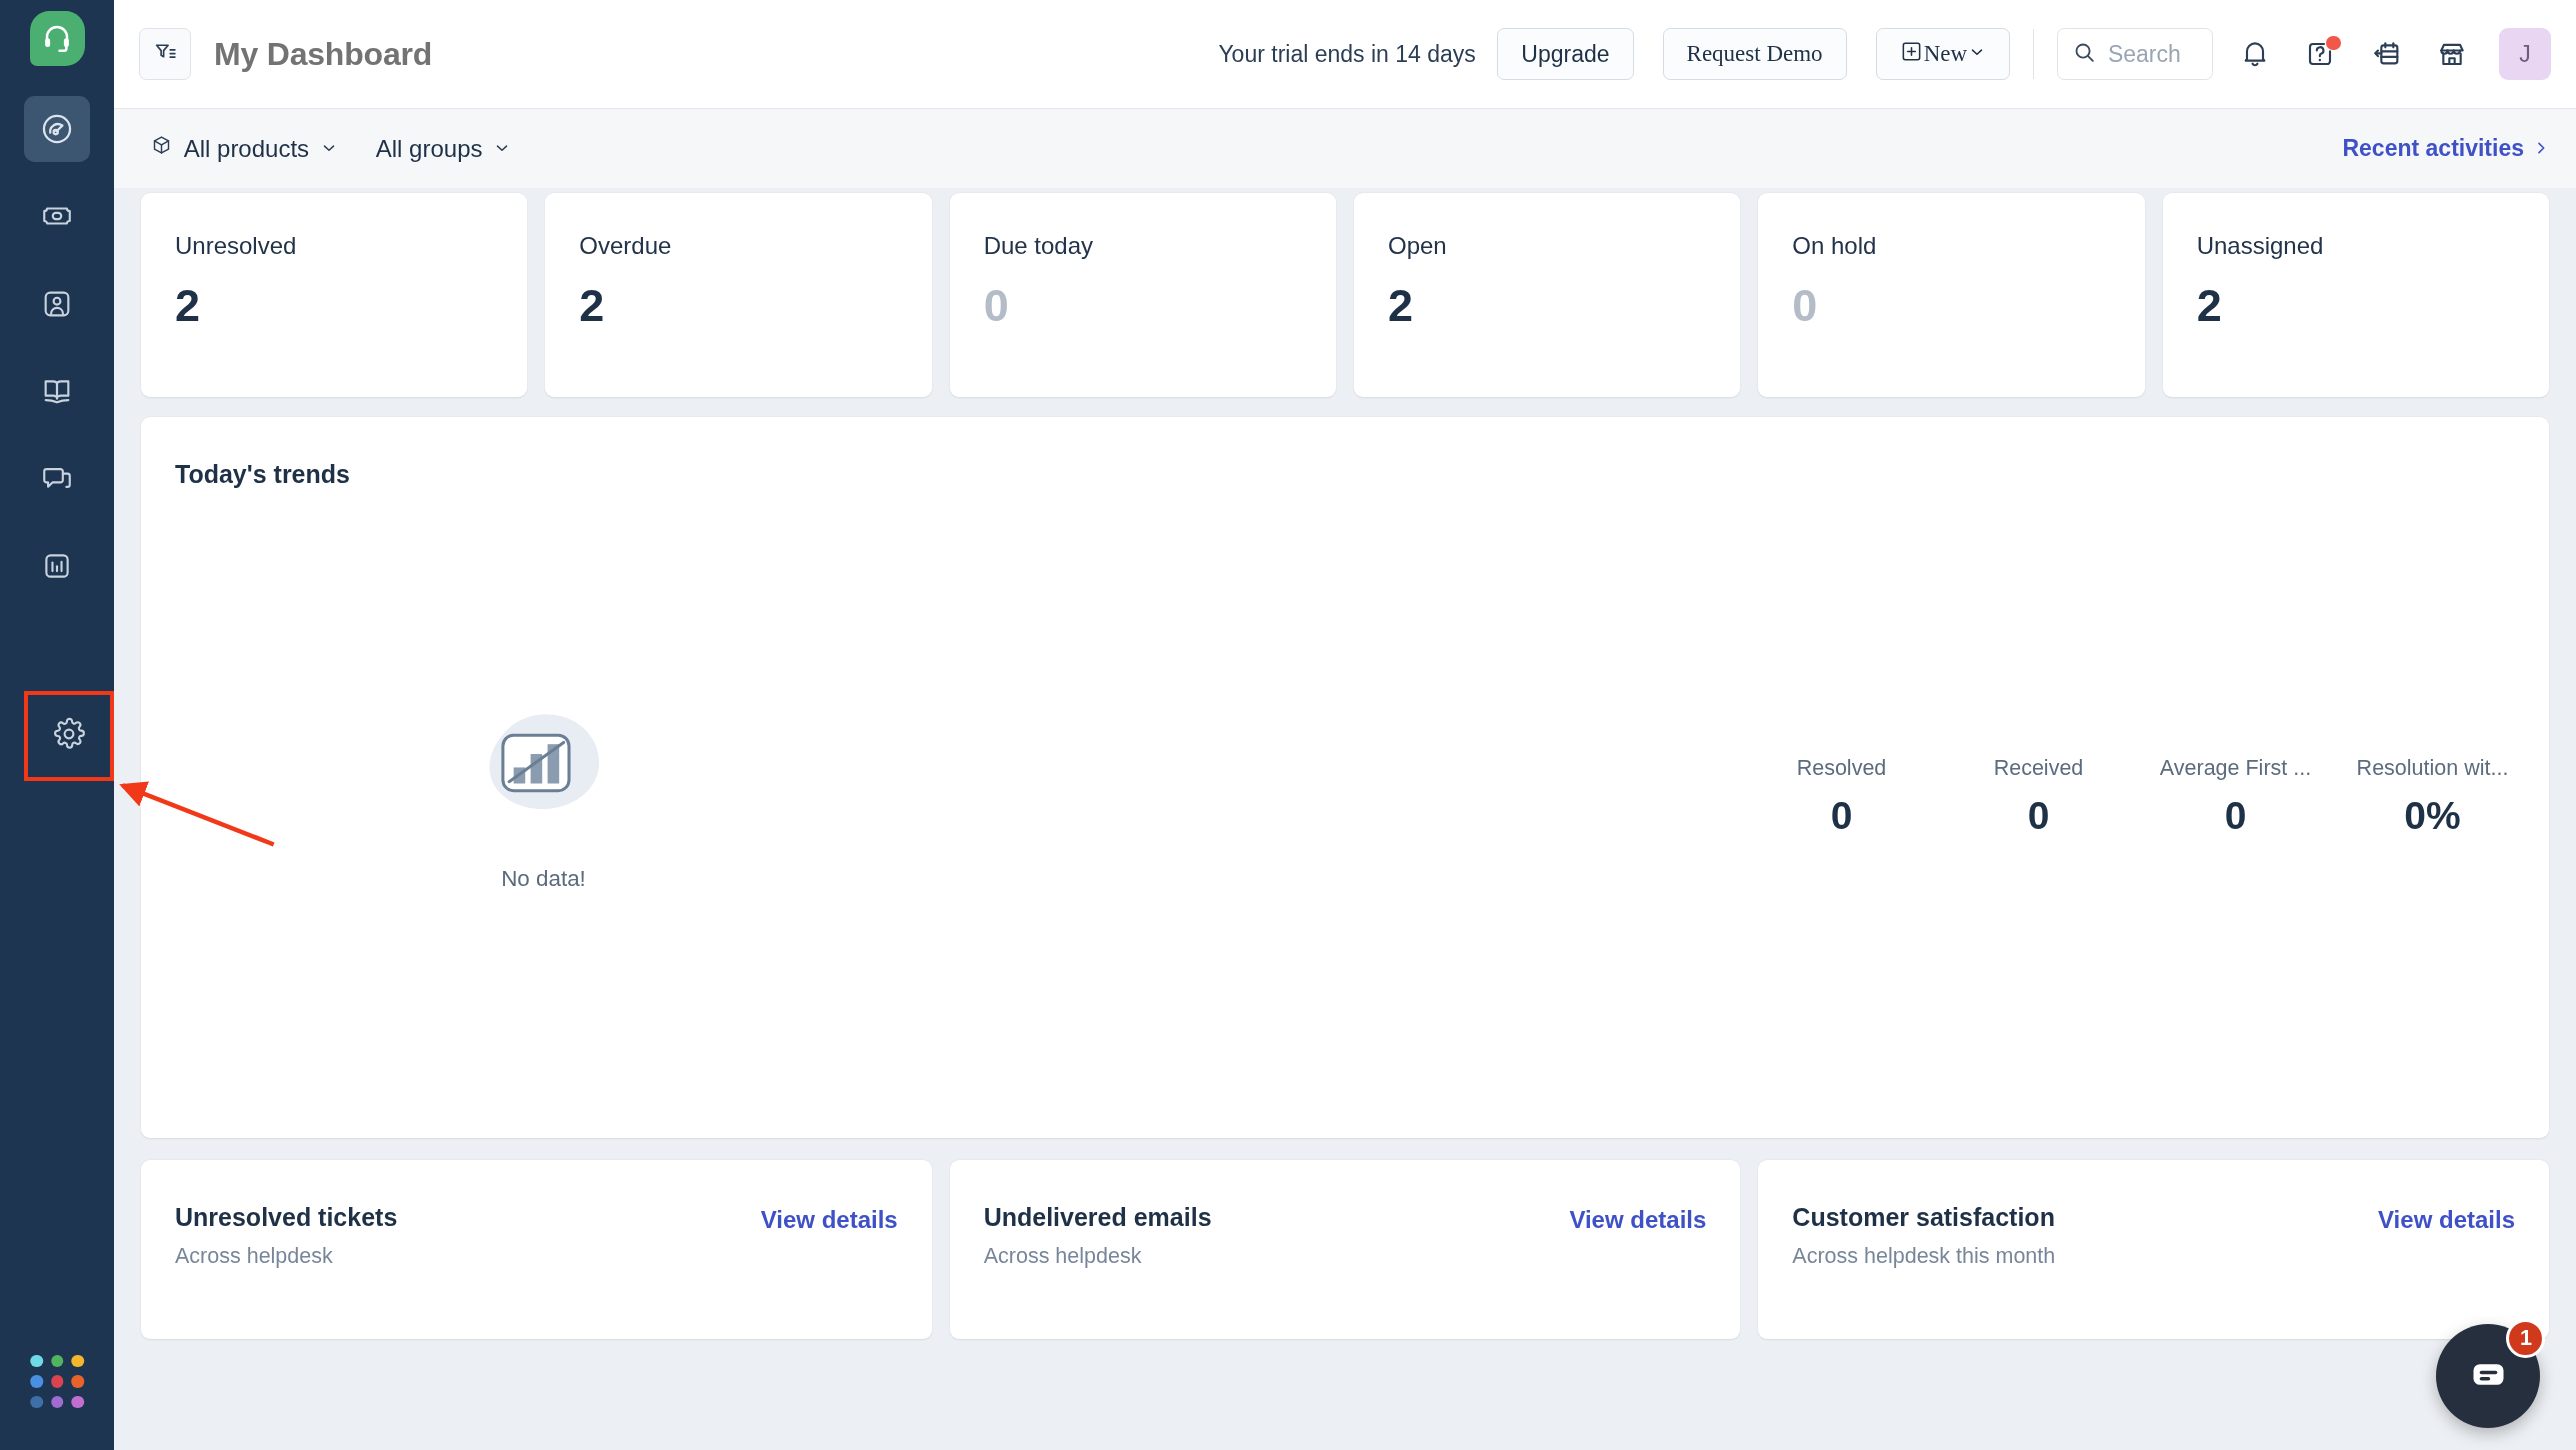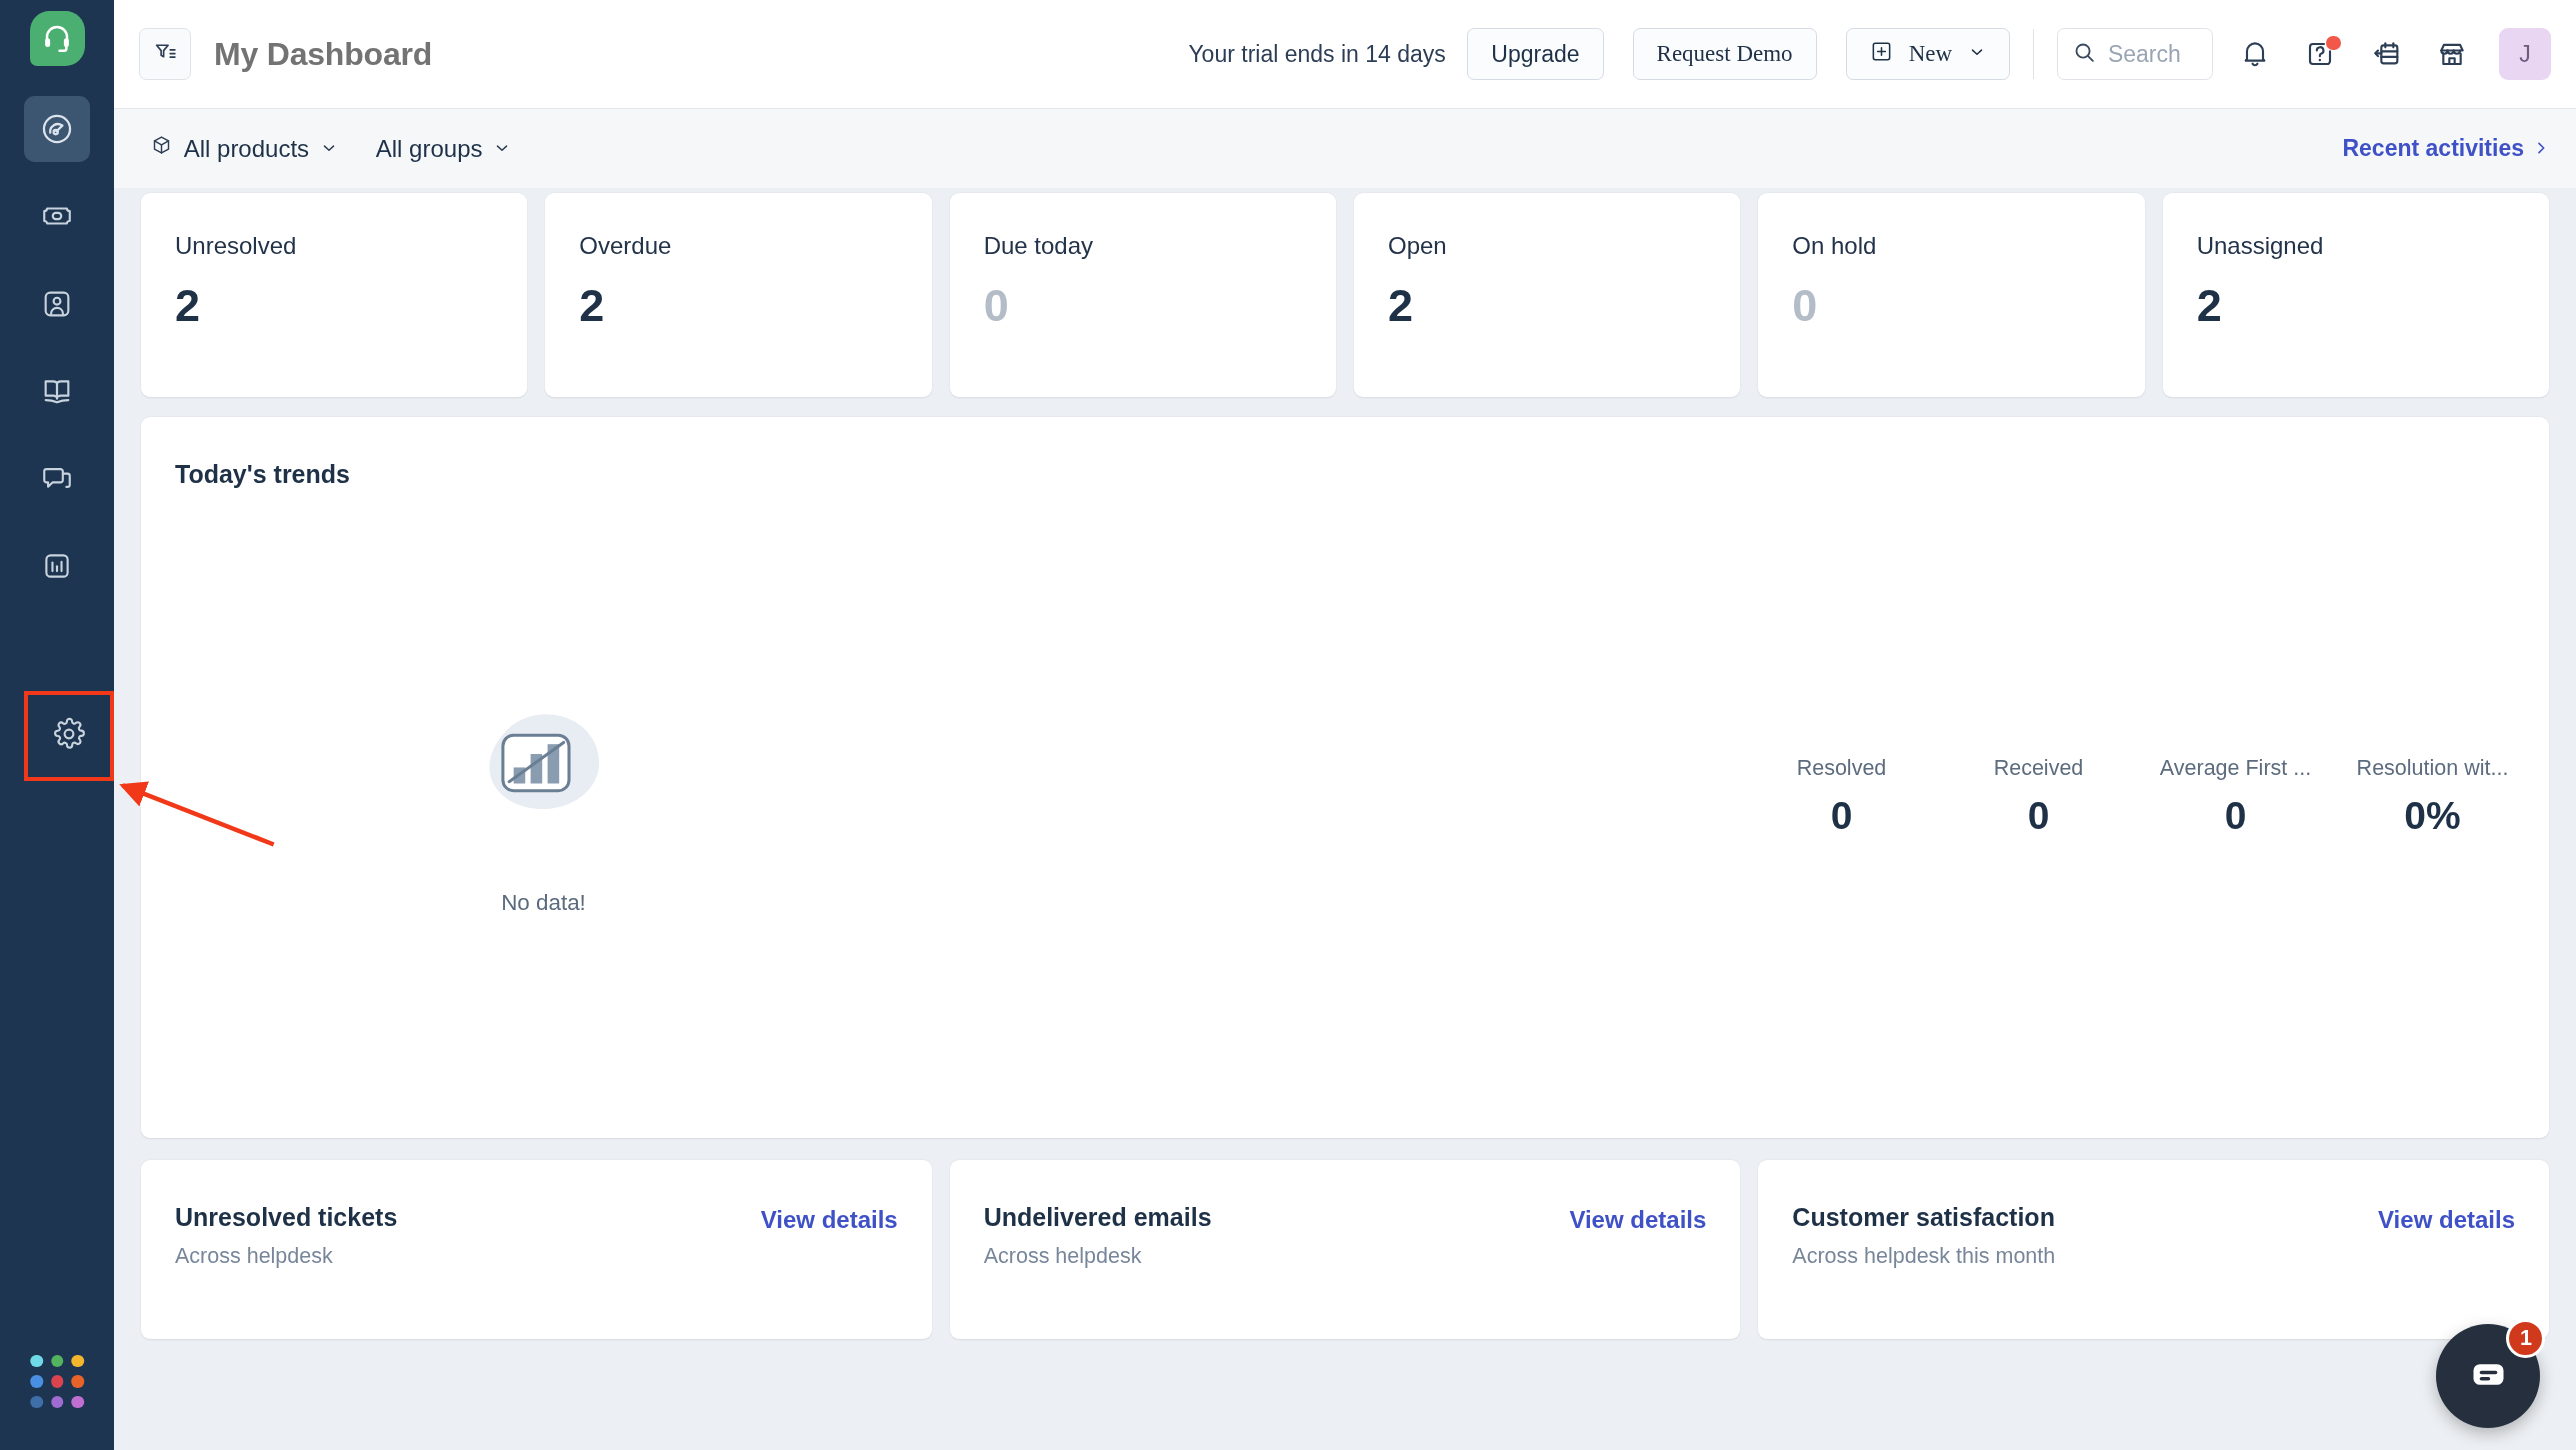--- a/index.html
+++ b/index.html
@@ -76,21 +76,21 @@
   .page-title { font-size: 32px; font-weight: 700; color: #737373; margin-left: 23px; white-space: nowrap; letter-spacing: -0.2px; }
   .topbar-spacer { flex: 1; }
   .trial-text { font-size: 23px; color: #2c3e55; white-space: nowrap; margin-right: 21.5px; }
   .btn-outline {
     height: 52px; border: 0.9px solid #d5dbe3; border-radius: 7.2px; background: #fbfcfd;
     font-size: 23px; color: #1e3147; padding: 0 23px; cursor: pointer;
     display: flex; align-items: center; white-space: nowrap;
     font-family: "Liberation Sans", sans-serif;
   }
   .btn-outline + .btn-outline { margin-left: 29px; font-family: Liberation Serif, serif; }
-  .btn-new { margin-left: 27px; gap: 16px; }
+  .btn-new { margin-left: 27px; gap: 1px; }
   .divider-v { width: 0.9px; height: 50px; background: #dfe3e8; margin: 0 23px; flex: 0 0 0.9px; }
   .search-box {
     height: 52px; width: 156px; border: 0.9px solid #dfe3e8; border-radius: 7.2px; background: #fff;
     display: flex; align-items: center; padding: 0 14.3px; gap: 10.7px; cursor: text;
   }
   .search-placeholder { font-size: 23px; color: #9aa5b3; }
   .icon-btn {
     width: 55px; height: 55px; display: flex; align-items: center; justify-content: center;
     cursor: pointer; position: relative; flex: 0 0 55px;
   }
@@ -127,21 +127,21 @@
   .kpi-value.zero { color: #b3bcc7; }
 
   .trends-card {
     background: #fff; border-radius: 9px; margin-top: 19.7px;
     height: 721px; position: relative;
     box-shadow: 0 0.9px 1.8px rgba(28,45,70,0.10);
   }
   .trends-title { font-size: 25px; font-weight: 700; color: #1e3147; padding: 43px 0 0 34px; }
   .nodata {
     position: absolute; left: 0; top: 295px; width: 805px;
-    display: flex; flex-direction: column; align-items: center; gap: 24px;
+    display: flex; flex-direction: column; align-items: center;
   }
   .nodata-blob { position: relative; width: 134px; height: 118px; }
   .nodata-text { font-size: 22.4px; color: #5b6b7d; margin-top: 36px; }
 
   .trend-stats { position: absolute; right: 18px; top: 339px; display: flex; }
   .trend-stat { width: 197px; text-align: center; }
   .trend-stat .t-label { font-size: 21.5px; color: #5c6b7d; white-space: nowrap; }
   .trend-stat .t-val { font-size: 39px; font-weight: 700; color: #1e3147; margin-top: 12.5px; }
 
   .bottom-row { display: flex; gap: 18px; margin-top: 21.5px; }

